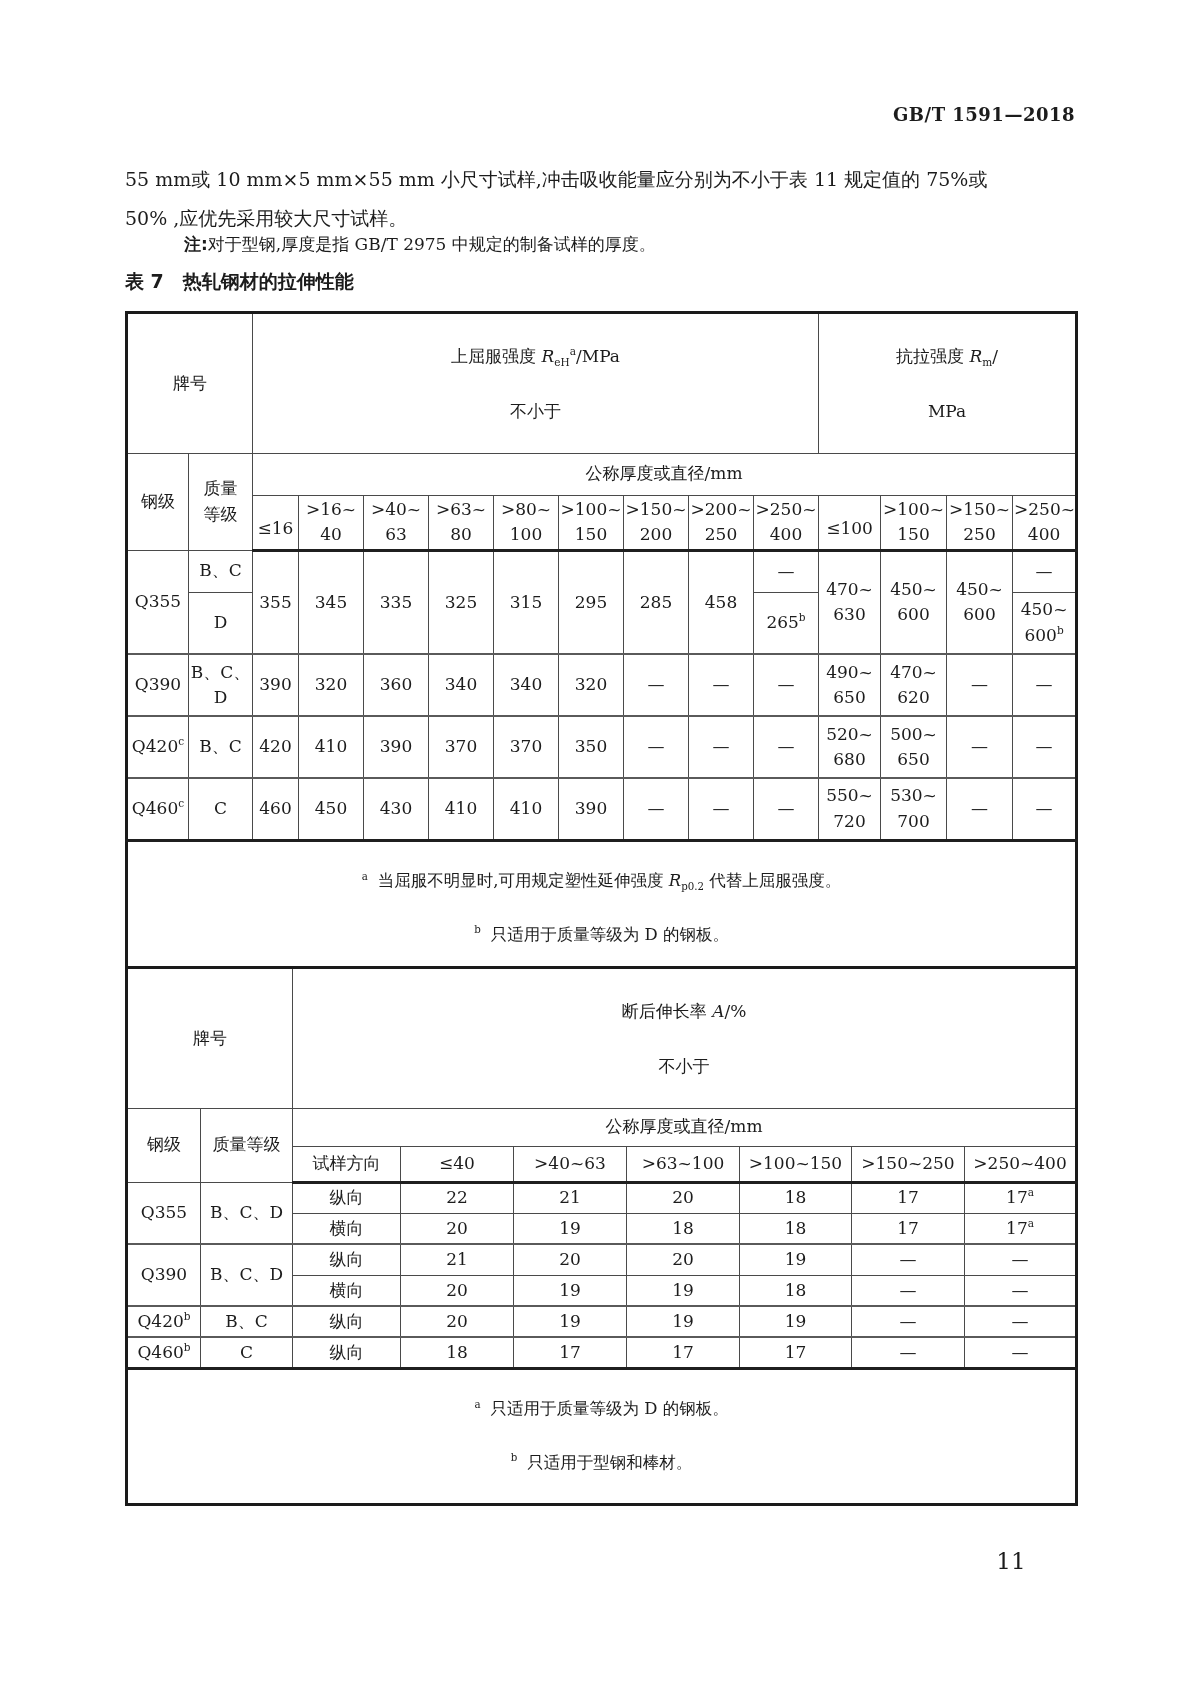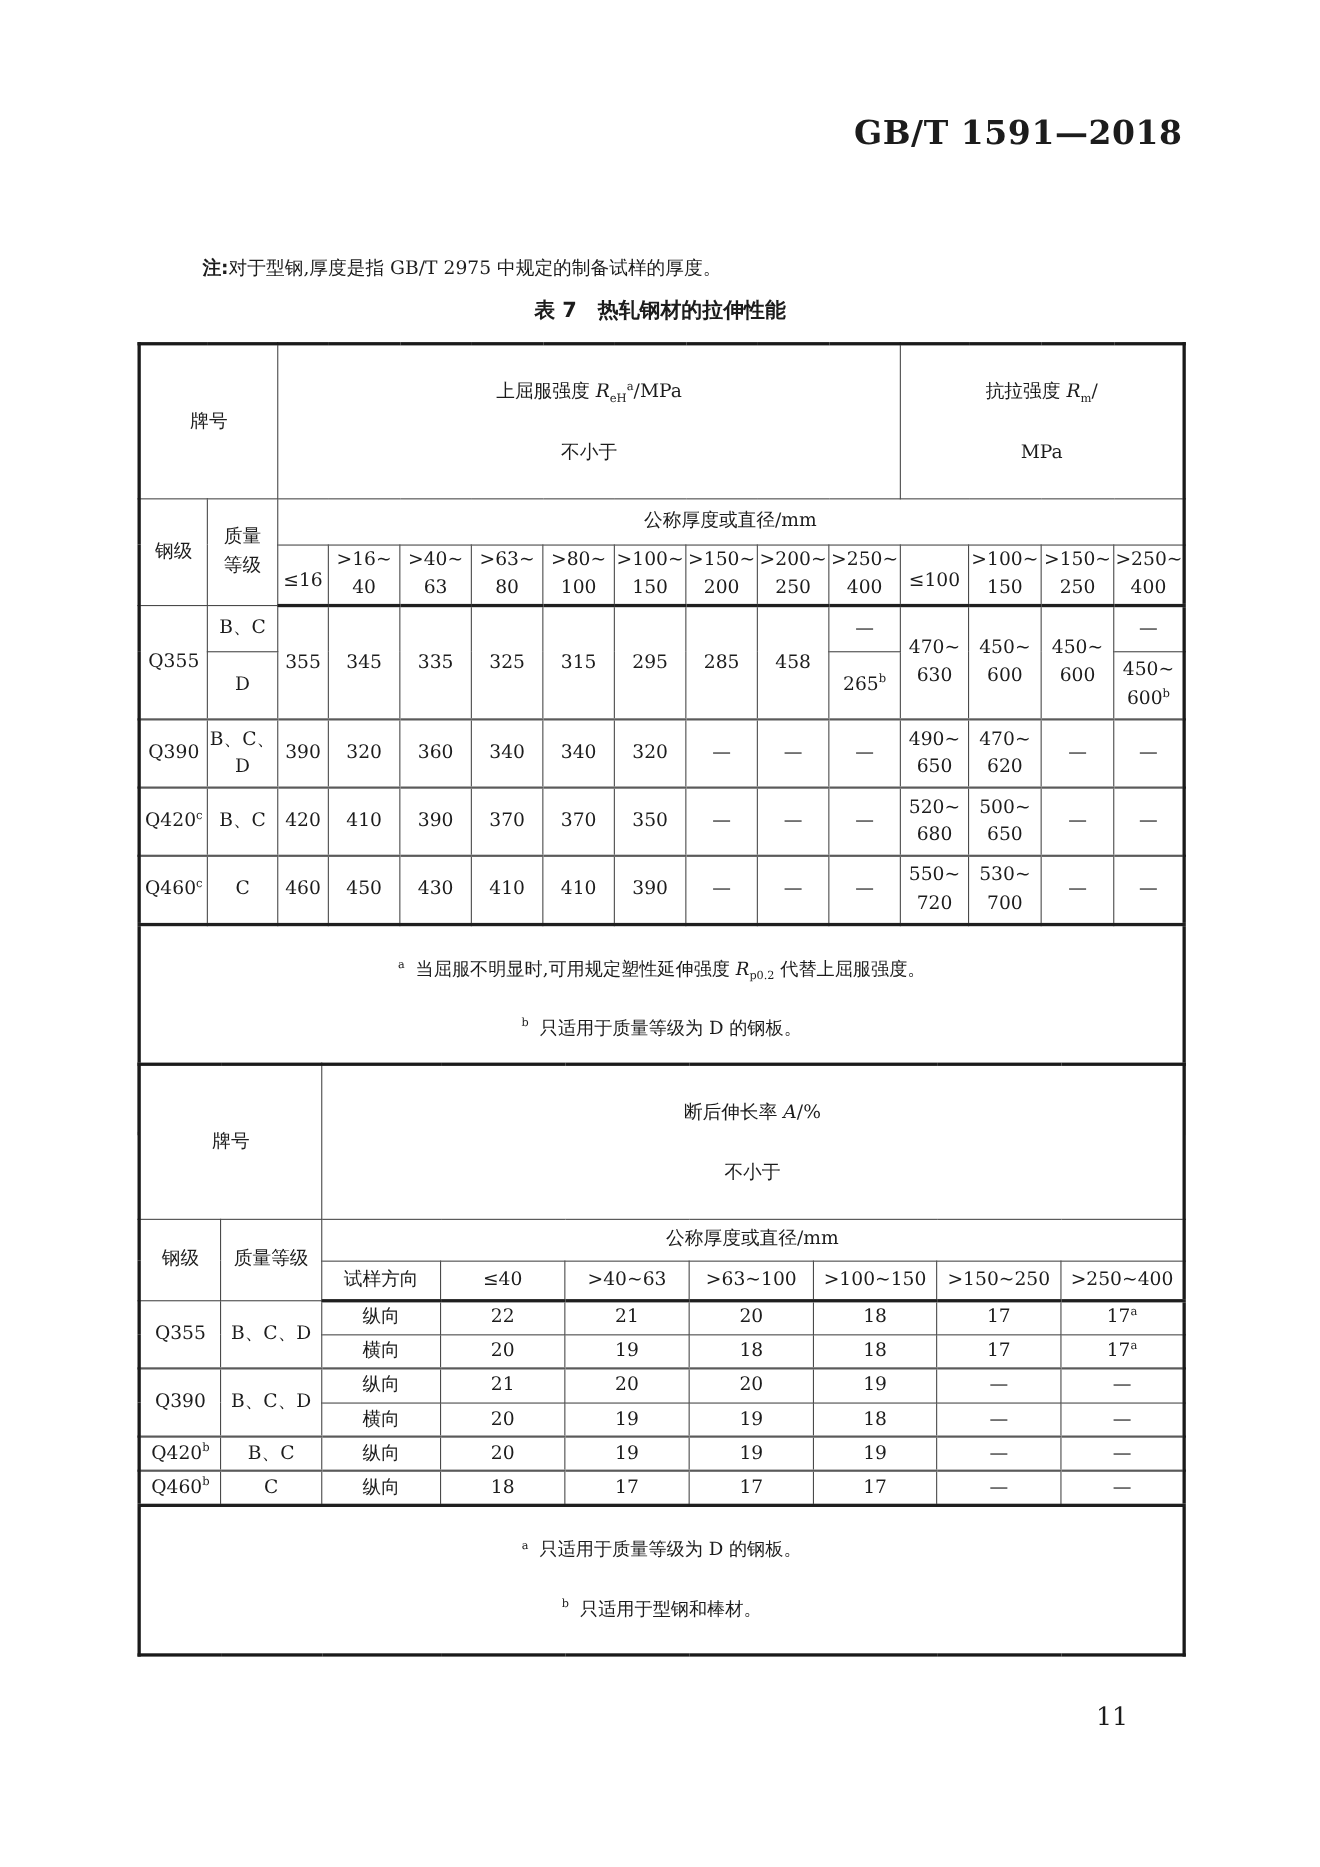--- a/index.html
+++ b/index.html
@@ -3,34 +3,34 @@
 <meta charset="utf-8">
 <style>
   html,body { margin:0; padding:0; background:#ffffff; }
   .page {
     position:relative; width:1200px; height:1697px; background:#ffffff;
     font-family:"DejaVu Serif","Liberation Serif",serif; color:#1c1c1c;
     overflow:hidden;
   }
   .doc-code {
     position:absolute; top:104px; left:125px; width:950px;
-    text-align:right; font-weight:bold; font-size:30px; letter-spacing:0.5px;
+    text-align:right; font-weight:bold; font-size:18px; letter-spacing:0.5px;
     font-family:"DejaVu Serif","Liberation Serif",serif;
   }
   .intro {
     position:absolute; top:160px; left:125px; width:952px;
     font-size:19px; line-height:39px; white-space:pre-line; text-align:justify;
   }
   .note-line {
     position:absolute; top:231px; left:160px; width:900px;
     font-size:17px; line-height:26px;margin-left:24px;
   }
   .note-line .nlabel { font-weight:bold; font-family:"DejaVu Sans","Liberation Sans",sans-serif; }
   .tbl-title {
-    position:absolute; left:125px; width:950px; text-align:center;
+    position:absolute; left:125px; width:950px; 
     font-weight:bold; font-size:19px;
     font-family:"DejaVu Sans","Liberation Sans",sans-serif;
   }
   .t7-title { top:269px; }
   .t8-title { top:926px; }
 
   table.tbl {
     position:absolute; left:125px; border-collapse:collapse; table-layout:fixed;
     width:950px; font-size:17px; background:#fff;
     border:3px solid #1a1a1a;
@@ -64,20 +64,22 @@
     font-size:23px;
   }
 </style>
 </head>
 <body>
 
 <div class="page">
 
   <div class="doc-code">GB/T 1591—2018</div>
 
+  <div class="intro">55 mm或 10 mm×5 mm×55 mm 小尺寸试样,冲击吸收能量应分别为不小于表 11 规定值的 75%或
+50% ,应优先采用较大尺寸试样。</div>
 
   <div class="note-line">
     <span class="nlabel">注:</span><span>对于型钢,厚度是指 GB/T 2975 中规定的制备试样的厚度。</span>
   </div>
 
   <div class="tbl-title t7-title">表 7　热轧钢材的拉伸性能</div>
 
   <table class="tbl t7">
     <colgroup>
       <col style="width:62px">

